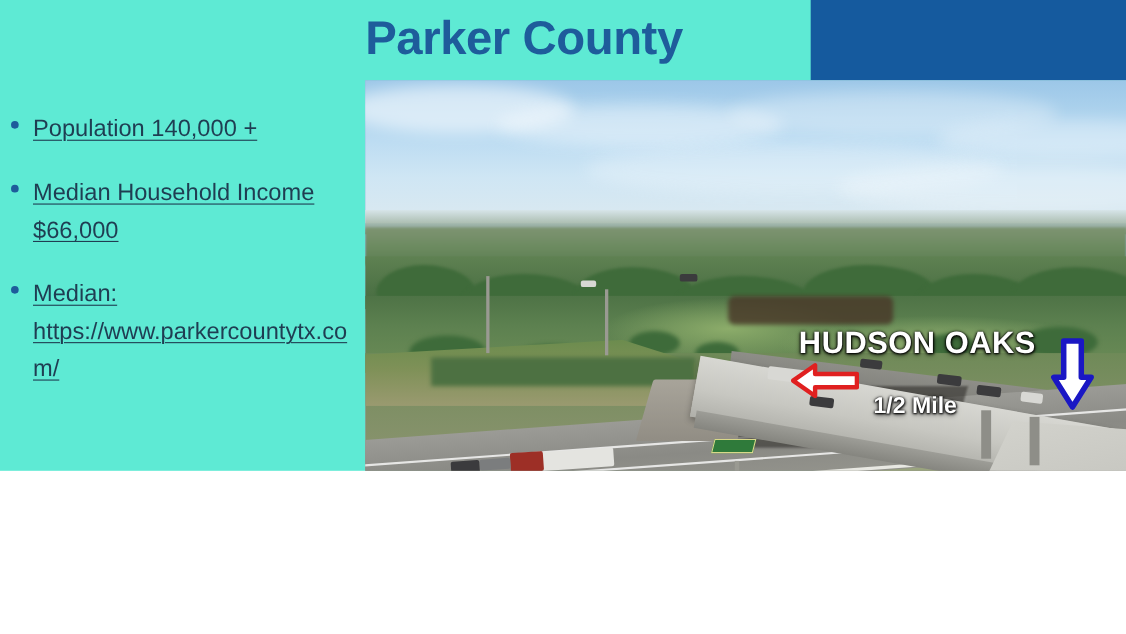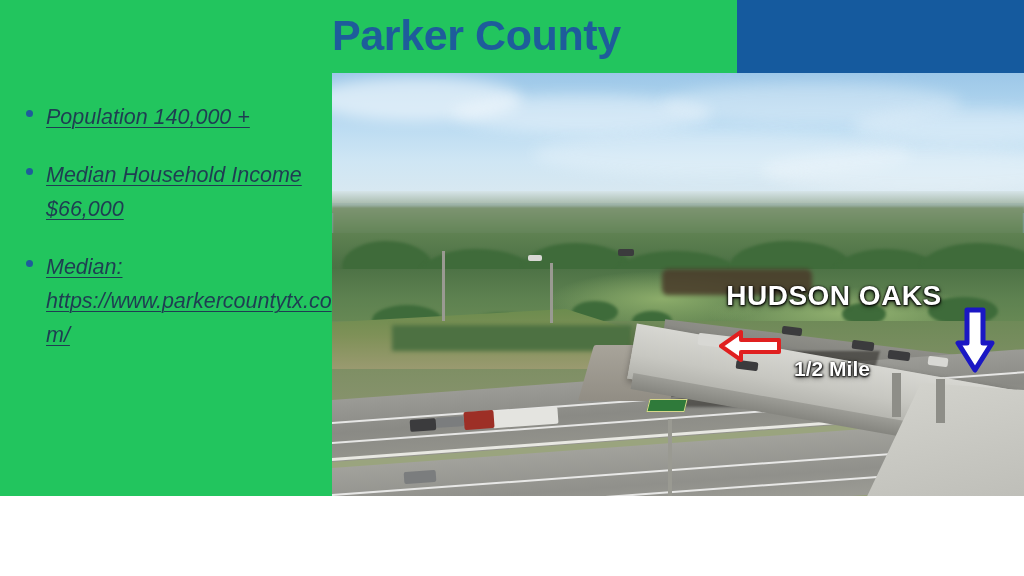--- a/index.html
+++ b/index.html
@@ -4,22 +4,22 @@
 <style>
   * { box-sizing: border-box; margin: 0; padding: 0; }
   html, body {
     width: 1024px; height: 576px;
     background: #ffffff;
     font-family: "Liberation Sans", sans-serif;
     overflow: hidden;
   }
   .slide {
     position: relative;
-    width: 1024px; height: 496px;
-    background: #22c55e;
+    width: 1024px; height: 428px;
+    background: #5eead4;
     overflow: hidden;
   }
 
   
   .accent-block {
     position: absolute;
     background: #155a9e;
   }
   #accent-top    { left: 737px; top: 0;     width: 287px; height: 73px; }
   #accent-bottom { left: 737px; top: 503px; width: 287px; height: 73px; }
@@ -33,23 +33,22 @@
     font-weight: bold;
     color: #1e5c9b;
     letter-spacing: -0.4px;
     line-height: 58px;
     white-space: nowrap;
   }
 
   
   .bullet-list {
     position: absolute;
-    left: 16px; top: 100px;
+    left: 0; top: 100px;
     width: 322px;
-    font-style: italic;
   }
   .bullet-item {
     position: relative;
     display: flex;
     align-items: flex-start;
     margin-bottom: 24px;
     padding-left: 30px;
   }
   .bullet-dot {
     position: absolute;
@@ -304,21 +303,21 @@
     color: #ffffff;
     font-weight: bold;
     text-align: center;
     white-space: nowrap;
     text-shadow:
       0 0 2px rgba(0,0,0,.85),
       1px 1px 2px rgba(0,0,0,.8),
       -1px 1px 2px rgba(0,0,0,.6),
       0 2px 5px rgba(0,0,0,.55);
   }
-  .ovl-city { font-size: 28px; letter-spacing: .5px; }
+  .ovl-city { font-size: 28px; letter-spacing: .5px; margin-top: 16px; }
   .ovl-cbd  { font-size: 16.5px; letter-spacing: .1px; }
   .ovl-dist { font-size: 21px; margin-top: 24px; }
 
   #label-hudson-oaks   { left: 385px; top: 207px; width: 234px; }
   #label-hudson-cbd    { left: 385px; top: 237px; width: 234px; }
   #label-hudson-dist   { left: 440px; top: 260px; width: 120px; }
 
   
   .arrow-svg { position: absolute; }
   #arrow-left-red  { left: 387px; top: 256px; width: 62px;  height: 34px; }

